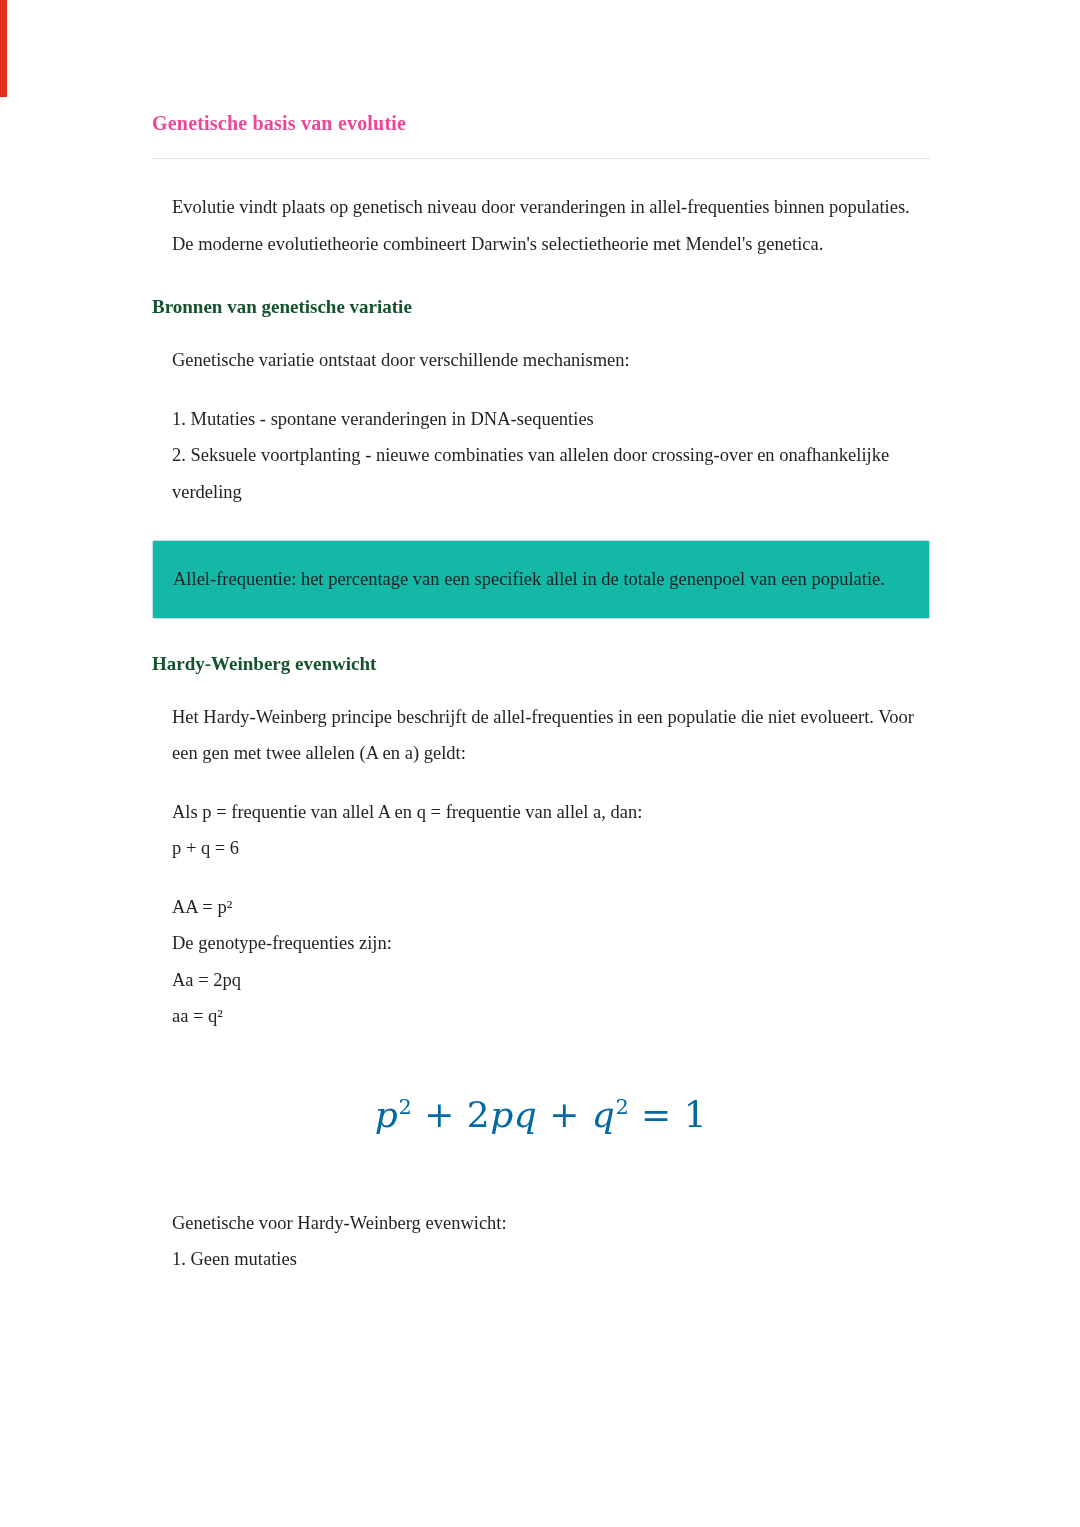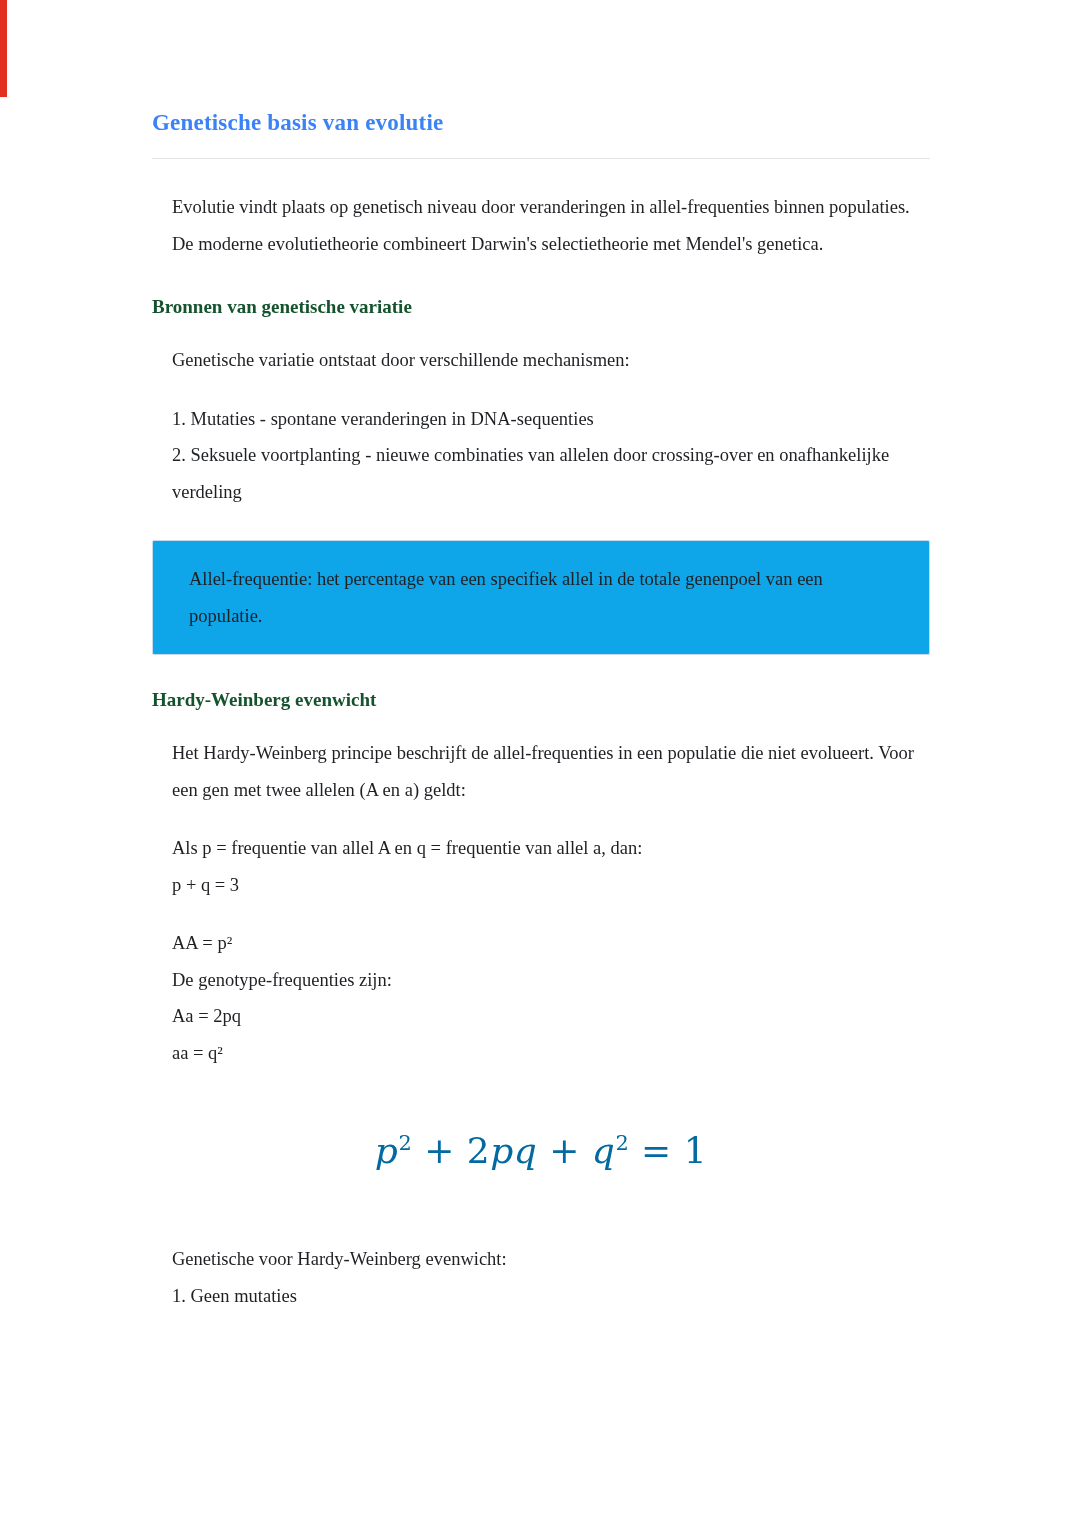--- a/index.html
+++ b/index.html
@@ -19,24 +19,24 @@
     left: 0;
     top: 0;
     width: 7px;
     height: 97px;
     background: #e1301f;
   }
   .content {
     padding: 106px 150px 0 152px;
   }
   h1.doc-title {
-    font-size: 23px;
+    font-size: 20px;
     line-height: 34px;
     font-weight: 600;
-    color: #3b82f6;
+    color: #ec4899;
     margin-bottom: 18px;
     letter-spacing: 0.2px;
   }
   .rule {
     border: 0;
     border-top: 1px solid #e4e4e6;
     margin: 0 0 30px 0;
   }
   p.body {
     font-size: 18.5px;
@@ -49,24 +49,24 @@
     font-size: 19px;
     line-height: 26px;
     font-weight: 700;
     margin: 32px 0 22px 0;
   }
   .plain-list p.body { margin-bottom: 0; }
   .plain-list { margin-bottom: 22px; }
   .stack p.body { margin-bottom: 0; }
   .stack { margin-bottom: 22px; }
   .callout {
-    background: #0ea5e9;
+    background: #14b8a6;
     border: 1px solid #c7dbee;
     border-radius: 2px;
-    padding: 20px 36px;
+    padding: 20px 20px;
     margin: 30px 0 32px 0;
   }
   .callout p.body { margin: 0; }
   .formula {
     text-align: center;
     font-family: "DejaVu Serif", serif;
     font-size: 36px;
     line-height: 48px;
     color: #0369a1;
     margin: 56px 0 66px 0;
@@ -106,21 +106,21 @@
     <div class="callout">
       <p class="body">Allel-frequentie: het percentage van een specifiek allel in de totale genenpoel van een populatie.</p>
     </div>
 
     <h3 class="sub-heading">Hardy-Weinberg evenwicht</h3>
 
     <p class="body">Het Hardy-Weinberg principe beschrijft de allel-frequenties in een populatie die niet evolueert. Voor een gen met twee allelen (A en a) geldt:</p>
 
     <div class="stack">
       <p class="body">Als p = frequentie van allel A en q = frequentie van allel a, dan:</p>
-      <p class="body">p + q = 3</p>
+      <p class="body">p + q = 6</p>
     </div>
 
     <div class="stack">
       <p class="body">AA = p²</p>
       <p class="body">De genotype-frequenties zijn:</p>
       <p class="body">Aa = 2pq</p>
       <p class="body">aa = q²</p>
     </div>
 
     <div class="formula"><span class="mi">p</span><sup>2</sup><span> + 2</span><span class="mi">pq</span><span> + </span><span class="mi">q</span><sup>2</sup><span> = 1</span></div>

